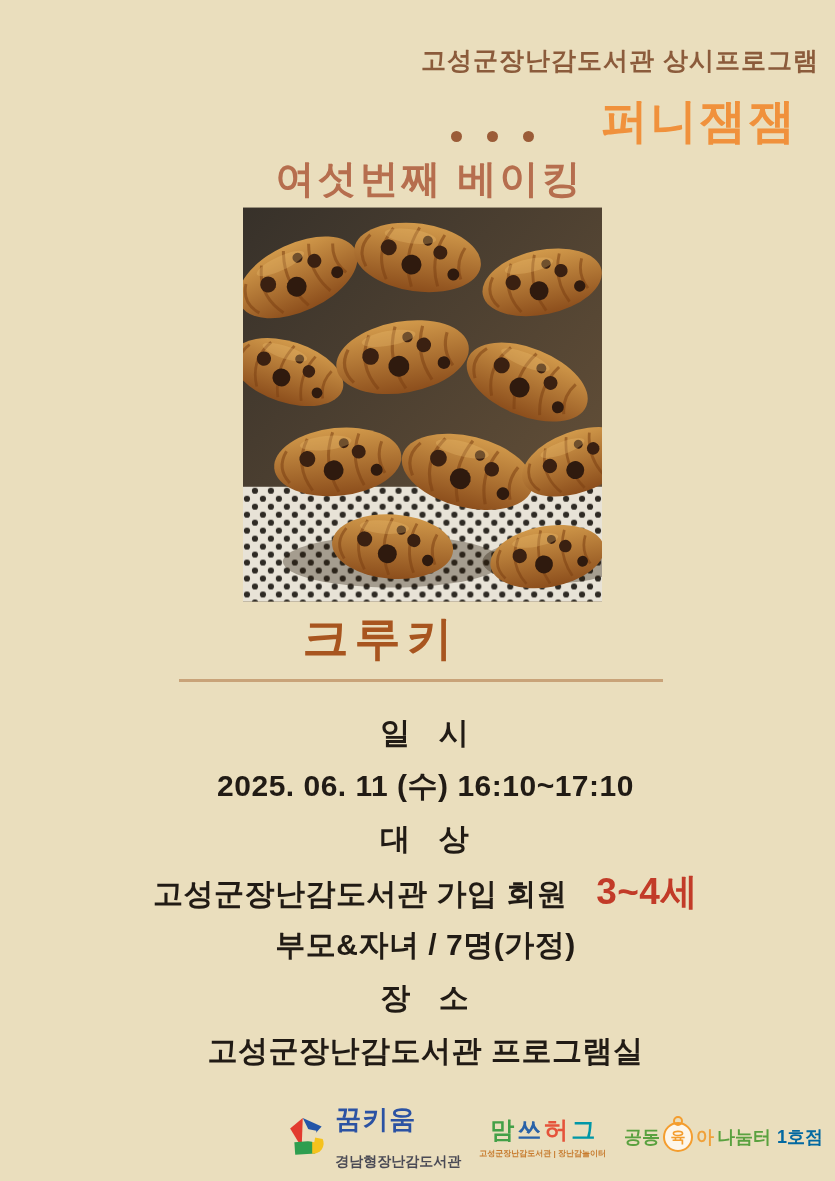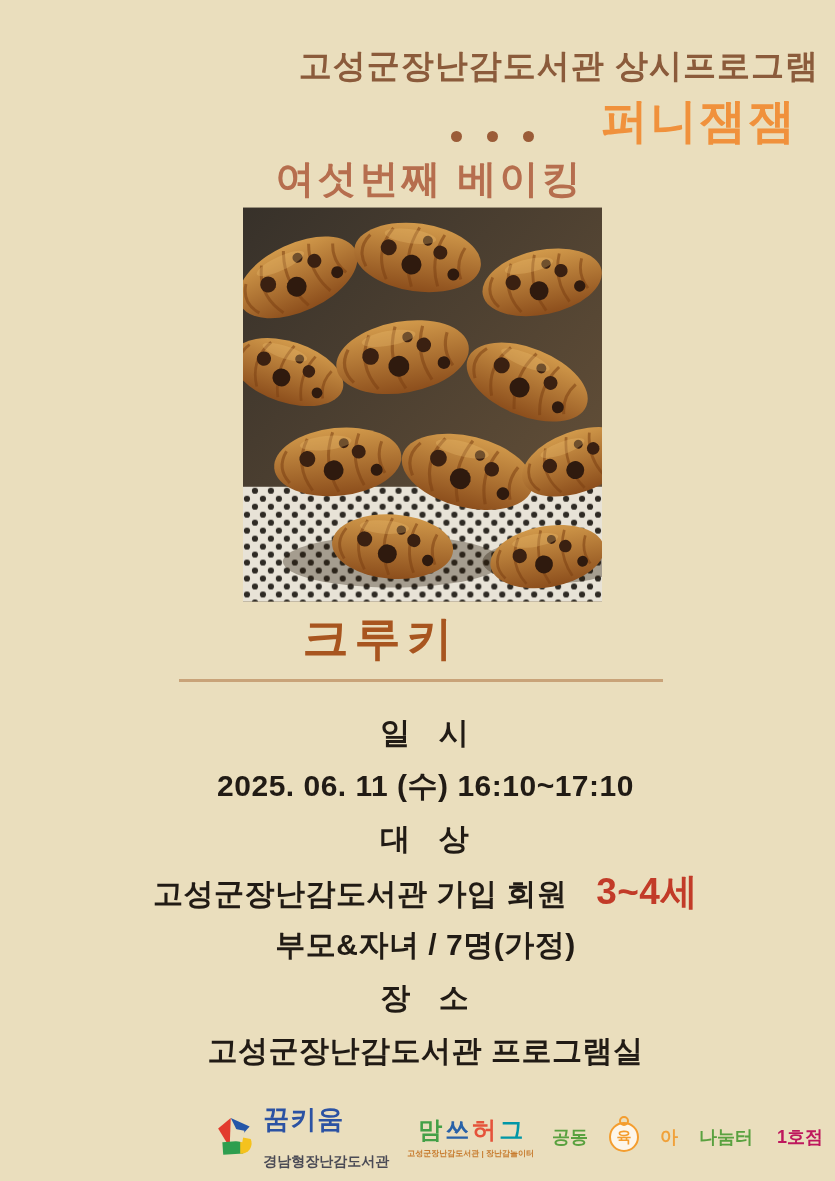--- a/index.html
+++ b/index.html
@@ -6,21 +6,21 @@
   .poster {
     position: relative;
     width: 835px; height: 1181px;
     background: #EADEBD;
     font-family: "Liberation Sans", sans-serif;
     overflow: hidden;
   }
   
   .hdr-label {
     position: absolute; top: 44px; right: 16px;
-    font-size: 33px; font-weight: bold; letter-spacing: 1px;
+    font-size: 25px; font-weight: bold; letter-spacing: 1px;
     color: #8B5B3B;
     text-align: right;
   }
   .hdr-name {
     position: absolute; top: 90px; right: 38px;
     font-size: 47px; font-weight: bold; letter-spacing: 2px;
     color: #F0913C;
   }
   .dots { position: absolute; top: 131px; left: 451px; display: flex; gap: 25px; }
   .dots i { display: block; width: 11px; height: 11px; border-radius: 50%; background: #9B5C38; }
@@ -63,35 +63,35 @@
   .kkum { gap: 6px; }
   .kkum-name { font-size: 26px; font-weight: bold; color: #2B52A3; letter-spacing: 1px; }
   .kkum-cap  { font-size: 14px; color: #4A4A55; font-weight: bold; margin-top: 16px; }
   .moms { flex-direction: column; align-items: center; gap: 2px; }
   .moms-name { display: flex; gap: 3px; font-size: 24px; font-weight: bold; }
   .moms-name span:nth-child(1) { color: #43A047; }
   .moms-name span:nth-child(2) { color: #2962A8; }
   .moms-name span:nth-child(3) { color: #E5533A; }
   .moms-name span:nth-child(4) { color: #0097A7; }
   .moms-cap { font-size: 8px; color: #C77B2E; font-weight: bold; white-space: nowrap; }
-  .nanum { gap: 21px; font-size: 18px; font-weight: bold; align-items: center; }
+  .nanum { gap: 3px; font-size: 18px; font-weight: bold; align-items: center; }
   .nanum .g { color: #5AA13F; }
   .nanum .circ {
     position: relative; display: inline-block; width: 26px; height: 26px;
     border: 2px solid #F49D2E; border-radius: 50%;
     background: #FDF6EA; color: #F49D2E;
     line-height: 26px; text-align: center; font-size: 15px;
   }
   .nanum .circ::before {
     content: ""; position: absolute; top: -8px; left: 50%; transform: translateX(-50%);
     width: 6px; height: 6px; border: 2px solid #F49D2E; border-radius: 50%;
     background: transparent;
   }
   .nanum .o { color: #F0A13A; }
-  .nanum .b { color: #be185d; margin-left: 3px; }
+  .nanum .b { color: #0369a1; margin-left: 3px; }
 </style>
 </head>
 <body>
 
 <div class="poster">
 
   <div class="hdr-label">고성군장난감도서관 상시프로그램</div>
   <div class="hdr-name">퍼니잼잼</div>
 
   <div class="dots">

